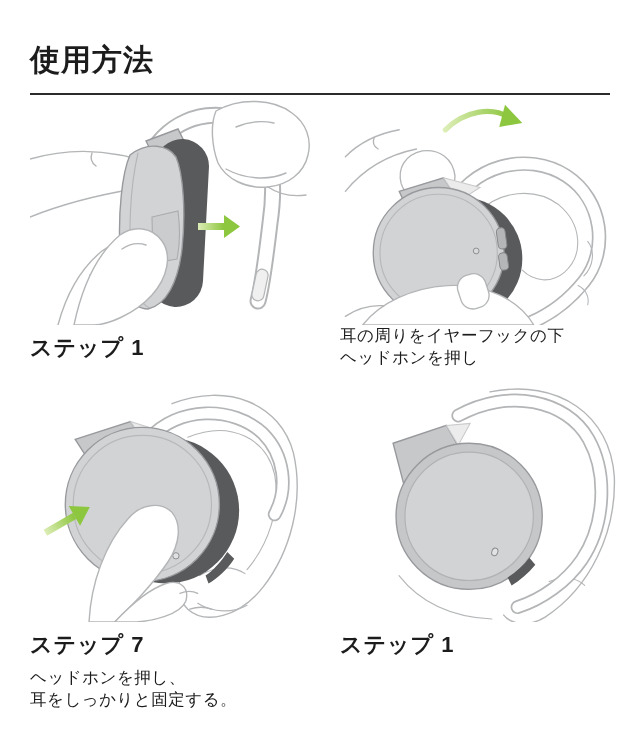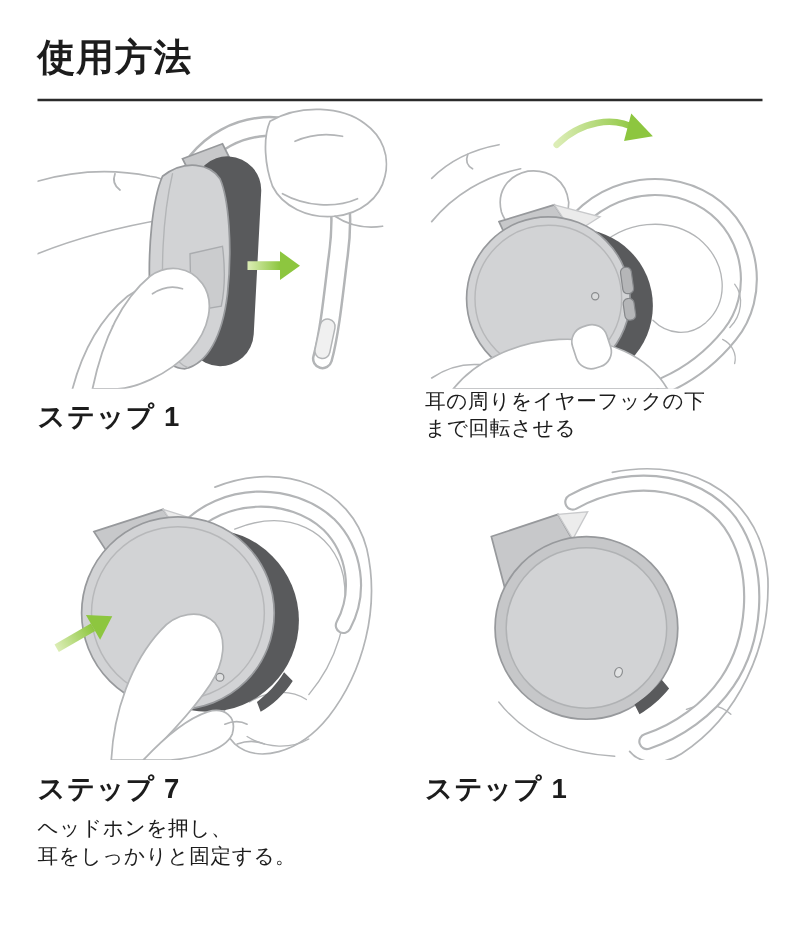--- a/index.html
+++ b/index.html
@@ -11,21 +11,21 @@
     --device-line:#97999c;
     --text:#1c1c1c;
     --rule:#2b2b2b;
   }
   *{box-sizing:border-box;}
   html,body{margin:0;padding:0;}
   body{
     width:640px;height:746px;background:#ffffff;overflow:hidden;
     font-family:"Liberation Sans","DejaVu Sans",sans-serif;color:var(--text);
   }
-  .page{padding:22px 30px 0 30px;}
+  .page{padding:36px 30px 0 30px;}
   .page-title{font-size:30px;font-weight:bold;margin:4px 0 12px 0;letter-spacing:1px;}
   .title-rule{border:none;border-top:2px solid var(--rule);margin:0 0 4px 0;width:580px;}
   .steps-grid{
     display:grid;grid-template-columns:310px 270px;row-gap:12px;margin-top:4px;
   }
   .step{display:flex;flex-direction:column;}
   .illo{width:280px;}
   .illo svg{display:block;}
   .step-label{font-size:22px;font-weight:bold;margin:8px 0 7px 0;letter-spacing:1px;}
   .step-desc{font-size:16.5px;line-height:1.32;margin:0;white-space:pre-line;letter-spacing:0.5px;}
@@ -146,21 +146,21 @@
             <path class="hand" d="M0,226 C12,218 26,214 40,215"></path>
           </g>
 
           <g>
             <path d="M104,32 C124,12 152,8 170,19" fill="none" stroke="url(#ga2)" stroke-width="5.5" stroke-linecap="round"></path>
             <polygon class="f-green" points="166,6 184,25 160,29"></polygon>
           </g>
         </svg>
       </div>
       <p class="step-desc">耳の周りをイヤーフックの下
-まで回転させる</p>
+ヘッドホンを押し</p>
     </section>
 
     <section class="step">
       <div class="illo">
         <svg width="280" height="240" viewBox="0 0 280 243">
           <defs>
             <linearGradient id="ga3" x1="0" y1="0" x2="1" y2="0">
               <stop offset="0" stop-color="#dcedb6"></stop>
                 <stop offset="1" stop-color="#8dc63f"></stop>
             </linearGradient>

